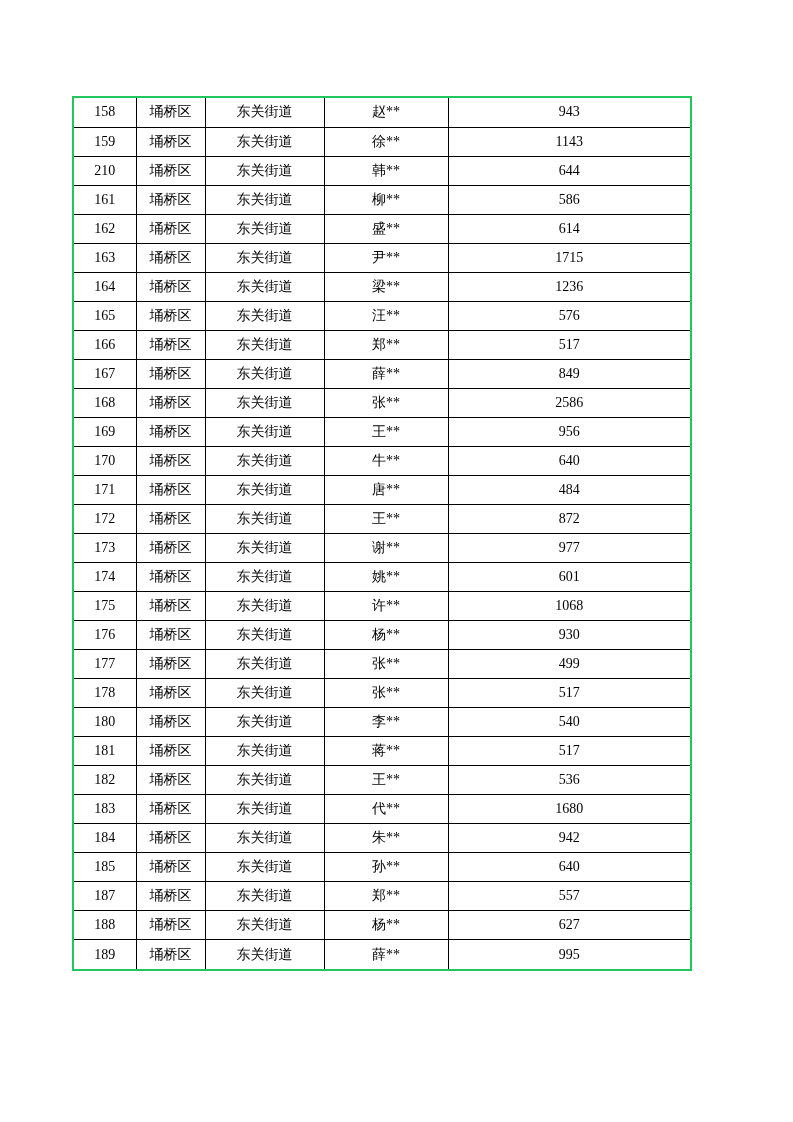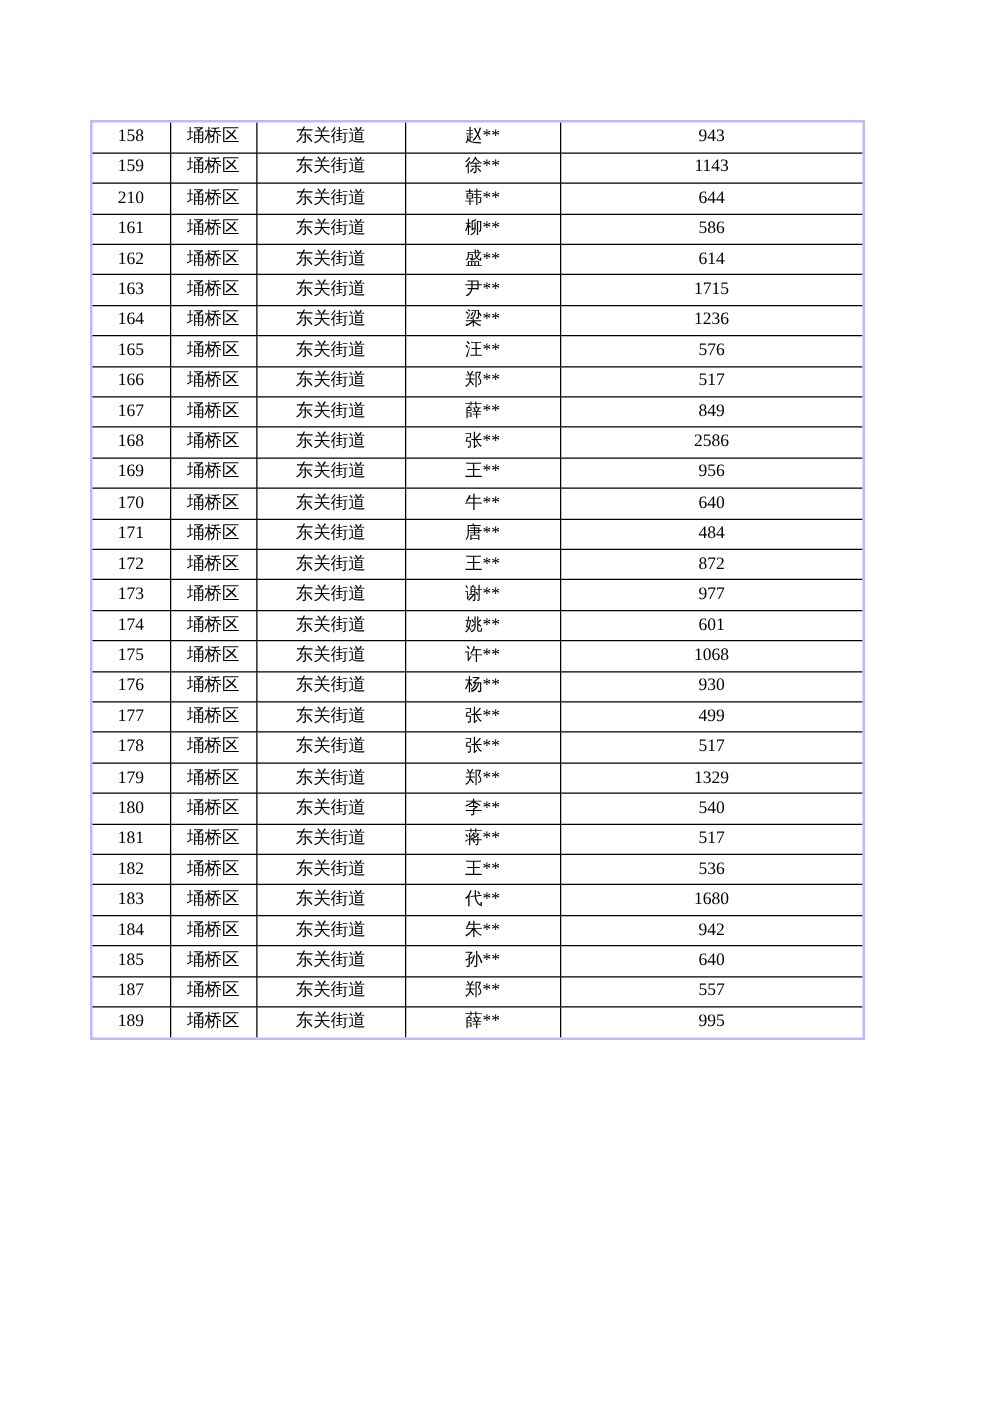--- a/index.html
+++ b/index.html
@@ -19,24 +19,24 @@
     left: 0; top: 0;
     width: 793px;
     height: 1122px;
     background: #ffffff;
   }
   table.data-table {
     position: absolute;
     left: 72px;
     top: 96px;
     width: 618px;
-    height: 736px;
+    height: 875px;
     border-collapse: collapse;
     table-layout: fixed;
-    border: 2px solid #c4b5fd;
+    border: 2px solid #22c55e;
   }
   table.data-table td {
     border: 1px solid #000000;
     text-align: center;
     vertical-align: middle;
     font-size: 14px;
     line-height: 1;
     padding: 0;
     overflow: hidden;
     white-space: nowrap;
@@ -201,27 +201,20 @@
           <td>499</td>
         </tr>
         <tr>
           <td>178</td>
           <td>埇桥区</td>
           <td>东关街道</td>
           <td>张**</td>
           <td>517</td>
         </tr>
         <tr>
-          <td>179</td>
-          <td>埇桥区</td>
-          <td>东关街道</td>
-          <td>郑**</td>
-          <td>1329</td>
-        </tr>
-        <tr>
           <td>180</td>
           <td>埇桥区</td>
           <td>东关街道</td>
           <td>李**</td>
           <td>540</td>
         </tr>
         <tr>
           <td>181</td>
           <td>埇桥区</td>
           <td>东关街道</td>
@@ -255,20 +248,27 @@
           <td>东关街道</td>
           <td>孙**</td>
           <td>640</td>
         </tr>
         <tr>
           <td>187</td>
           <td>埇桥区</td>
           <td>东关街道</td>
           <td>郑**</td>
           <td>557</td>
+        </tr>
+        <tr>
+          <td>188</td>
+          <td>埇桥区</td>
+          <td>东关街道</td>
+          <td>杨**</td>
+          <td>627</td>
         </tr>
         <tr>
           <td>189</td>
           <td>埇桥区</td>
           <td>东关街道</td>
           <td>薛**</td>
           <td>995</td>
         </tr>
       </tbody>
   </table>

